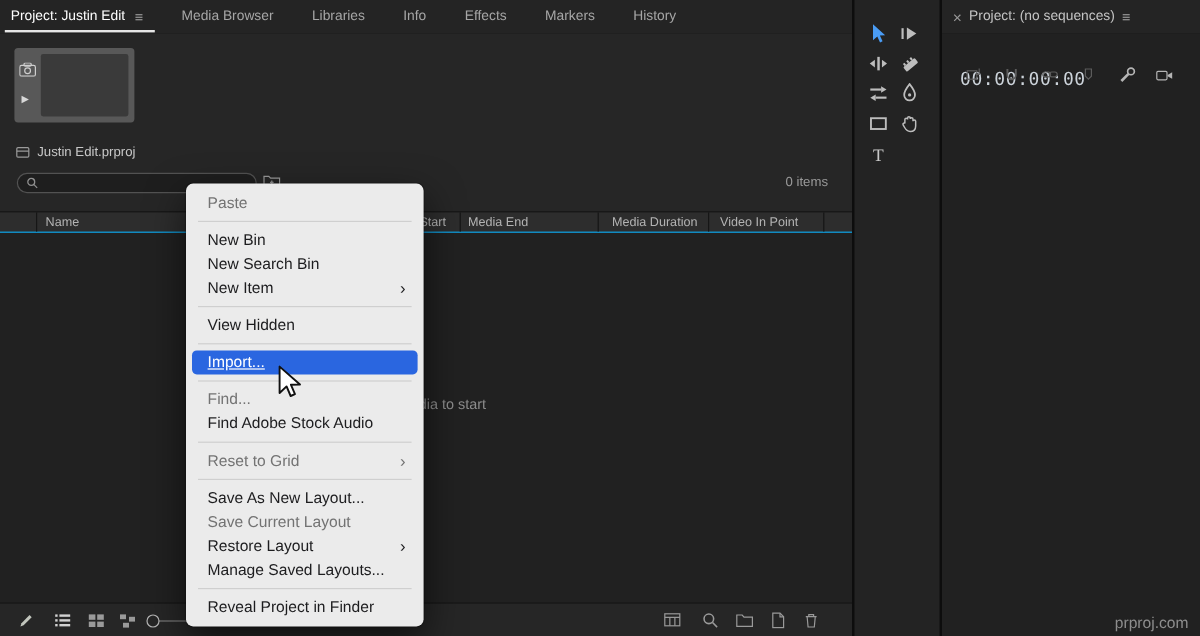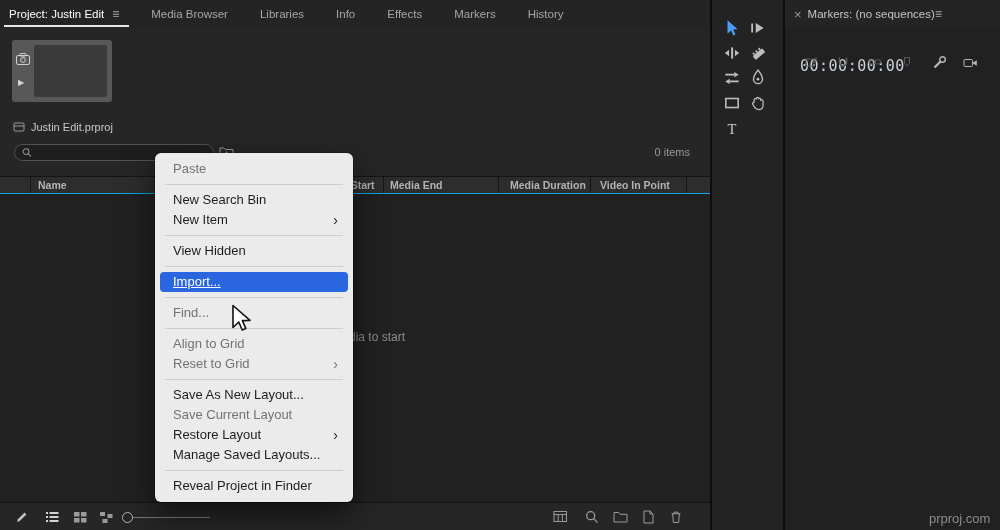--- a/index.html
+++ b/index.html
@@ -32,21 +32,21 @@
   .thumb{position:absolute;left:12px;top:12px;width:100px;height:62px;background:#585858;border-radius:3px;}
   .thumb .inner{position:absolute;left:22px;top:5px;right:5px;bottom:5px;background:#3a3a3a;border-radius:2px;}
   .thumb .cam{position:absolute;left:4px;top:11px;}
   .thumb .play{position:absolute;left:6px;top:38px;font-size:8px;color:#d8d8d8;}
   .proj-file{position:absolute;left:13px;top:93px;display:flex;align-items:center;gap:6px;font-size:11px;color:#c8c8c8;}
   .search-wrap{position:absolute;left:14px;top:116px;width:200px;height:17px;background:#1e1e1e;border:1px solid #525252;border-radius:9px;display:flex;align-items:center;padding:0 7px;box-sizing:border-box;}
   .search-wrap input{background:transparent;border:none;outline:none;color:#d0d0d0;font-size:11px;width:100%;margin-left:5px;font-family:"Liberation Sans",sans-serif;}
   .newsearch-icon{position:absolute;left:219px;top:116px;}
   .items-count{position:absolute;right:20px;top:118px;font-size:11px;color:#9a9a9a;}
 
-  .col-header{position:absolute;left:0;top:148px;width:710px;height:16px;background:#2d2d2d;border-top:1px solid #141414;border-bottom:6px solid #0ea5e9;font-weight:bold;}
+  .col-header{position:absolute;left:0;top:148px;width:710px;height:16px;background:#2d2d2d;border-top:1px solid #141414;border-bottom:6px solid #0ea5e9;}
   .col-header .col{position:absolute;top:2px;font-size:10.5px;color:#b3b3b3;white-space:nowrap;}
   .col-header .cdiv{position:absolute;top:0;bottom:0;width:1px;background:#161616;}
 
   .list-area{position:absolute;left:0;top:166px;width:710px;height:308px;background:#212121;}
   .empty-hint{position:absolute;left:295px;top:302px;font-size:12px;color:#8d8d8d;white-space:nowrap;}
 
   .bottombar{position:absolute;left:0;top:474px;width:710px;height:28px;background:#262626;border-top:1px solid #141414;}
   .bb-ic{position:absolute;top:6px;width:16px;height:15px;display:flex;align-items:center;justify-content:center;}
   .zoom-track{position:absolute;left:124px;top:14px;width:86px;height:1px;background:#7a7a7a;}
   .zoom-thumb{position:absolute;left:-2px;top:-5px;width:9px;height:9px;border:1.5px solid #b5b5b5;border-radius:50%;background:#262626;}
@@ -298,21 +298,21 @@
     </div>
     <div class="tool" style="left:8px;top:117px">
       <svg width="18" height="18" viewBox="0 0 16 16">
           <text x="8" y="12.5" text-anchor="middle" font-size="13" fill="#c8c8c8" font-family="Liberation Serif, serif">T</text>
         </svg>
     </div>
   </div>
 
   <div class="tabbar tabbar-right">
     <span class="tl-close">×</span>
-    <span class="tl-title">Markers: (no sequences)</span>
+    <span class="tl-title">Project: (no sequences)</span>
     <span class="tl-burger">≡</span>
   </div>
 
   <div class="timeline-panel">
     <div class="timecode">00:00:00:00</div>
 
     <span class="tl-ic" style="left:18px">
       <svg width="14" height="14" viewBox="0 0 14 14">
           <g fill="none" stroke="#5c5c5c">
             <rect x="2" y="4" width="8" height="7"></rect>
@@ -351,30 +351,31 @@
         </svg>
     </span>
   </div>
 
   <div class="vdiv" style="left:710px"></div>
   <div class="vdiv" style="left:783px"></div>
 
   <div class="menu">
     <div class="menu-item disabled"><span>Paste</span></div>
     <div class="menu-sep"></div>
+    <div class="menu-item"><span>New Bin</span></div>
     <div class="menu-item"><span>New Search Bin</span></div>
     <div class="menu-item"><span>New Item</span><span class="chev">›</span></div>
     <div class="menu-sep"></div>
     <div class="menu-item"><span>View Hidden</span></div>
     <div class="menu-sep"></div>
     <div class="menu-item highlight"><span>Import...</span></div>
     <div class="menu-sep"></div>
     <div class="menu-item disabled"><span>Find...</span></div>
-    <div class="menu-sep"></div>
-    <div class="menu-item disabled"><span>Align to Grid</span></div>
+    <div class="menu-item"><span>Find Adobe Stock Audio</span></div>
+    <div class="menu-sep"></div>
     <div class="menu-item disabled"><span>Reset to Grid</span><span class="chev">›</span></div>
     <div class="menu-sep"></div>
     <div class="menu-item"><span>Save As New Layout...</span></div>
     <div class="menu-item disabled"><span>Save Current Layout</span></div>
     <div class="menu-item"><span>Restore Layout</span><span class="chev">›</span></div>
     <div class="menu-item"><span>Manage Saved Layouts...</span></div>
     <div class="menu-sep"></div>
     <div class="menu-item"><span>Reveal Project in Finder</span></div>
   </div>
 

